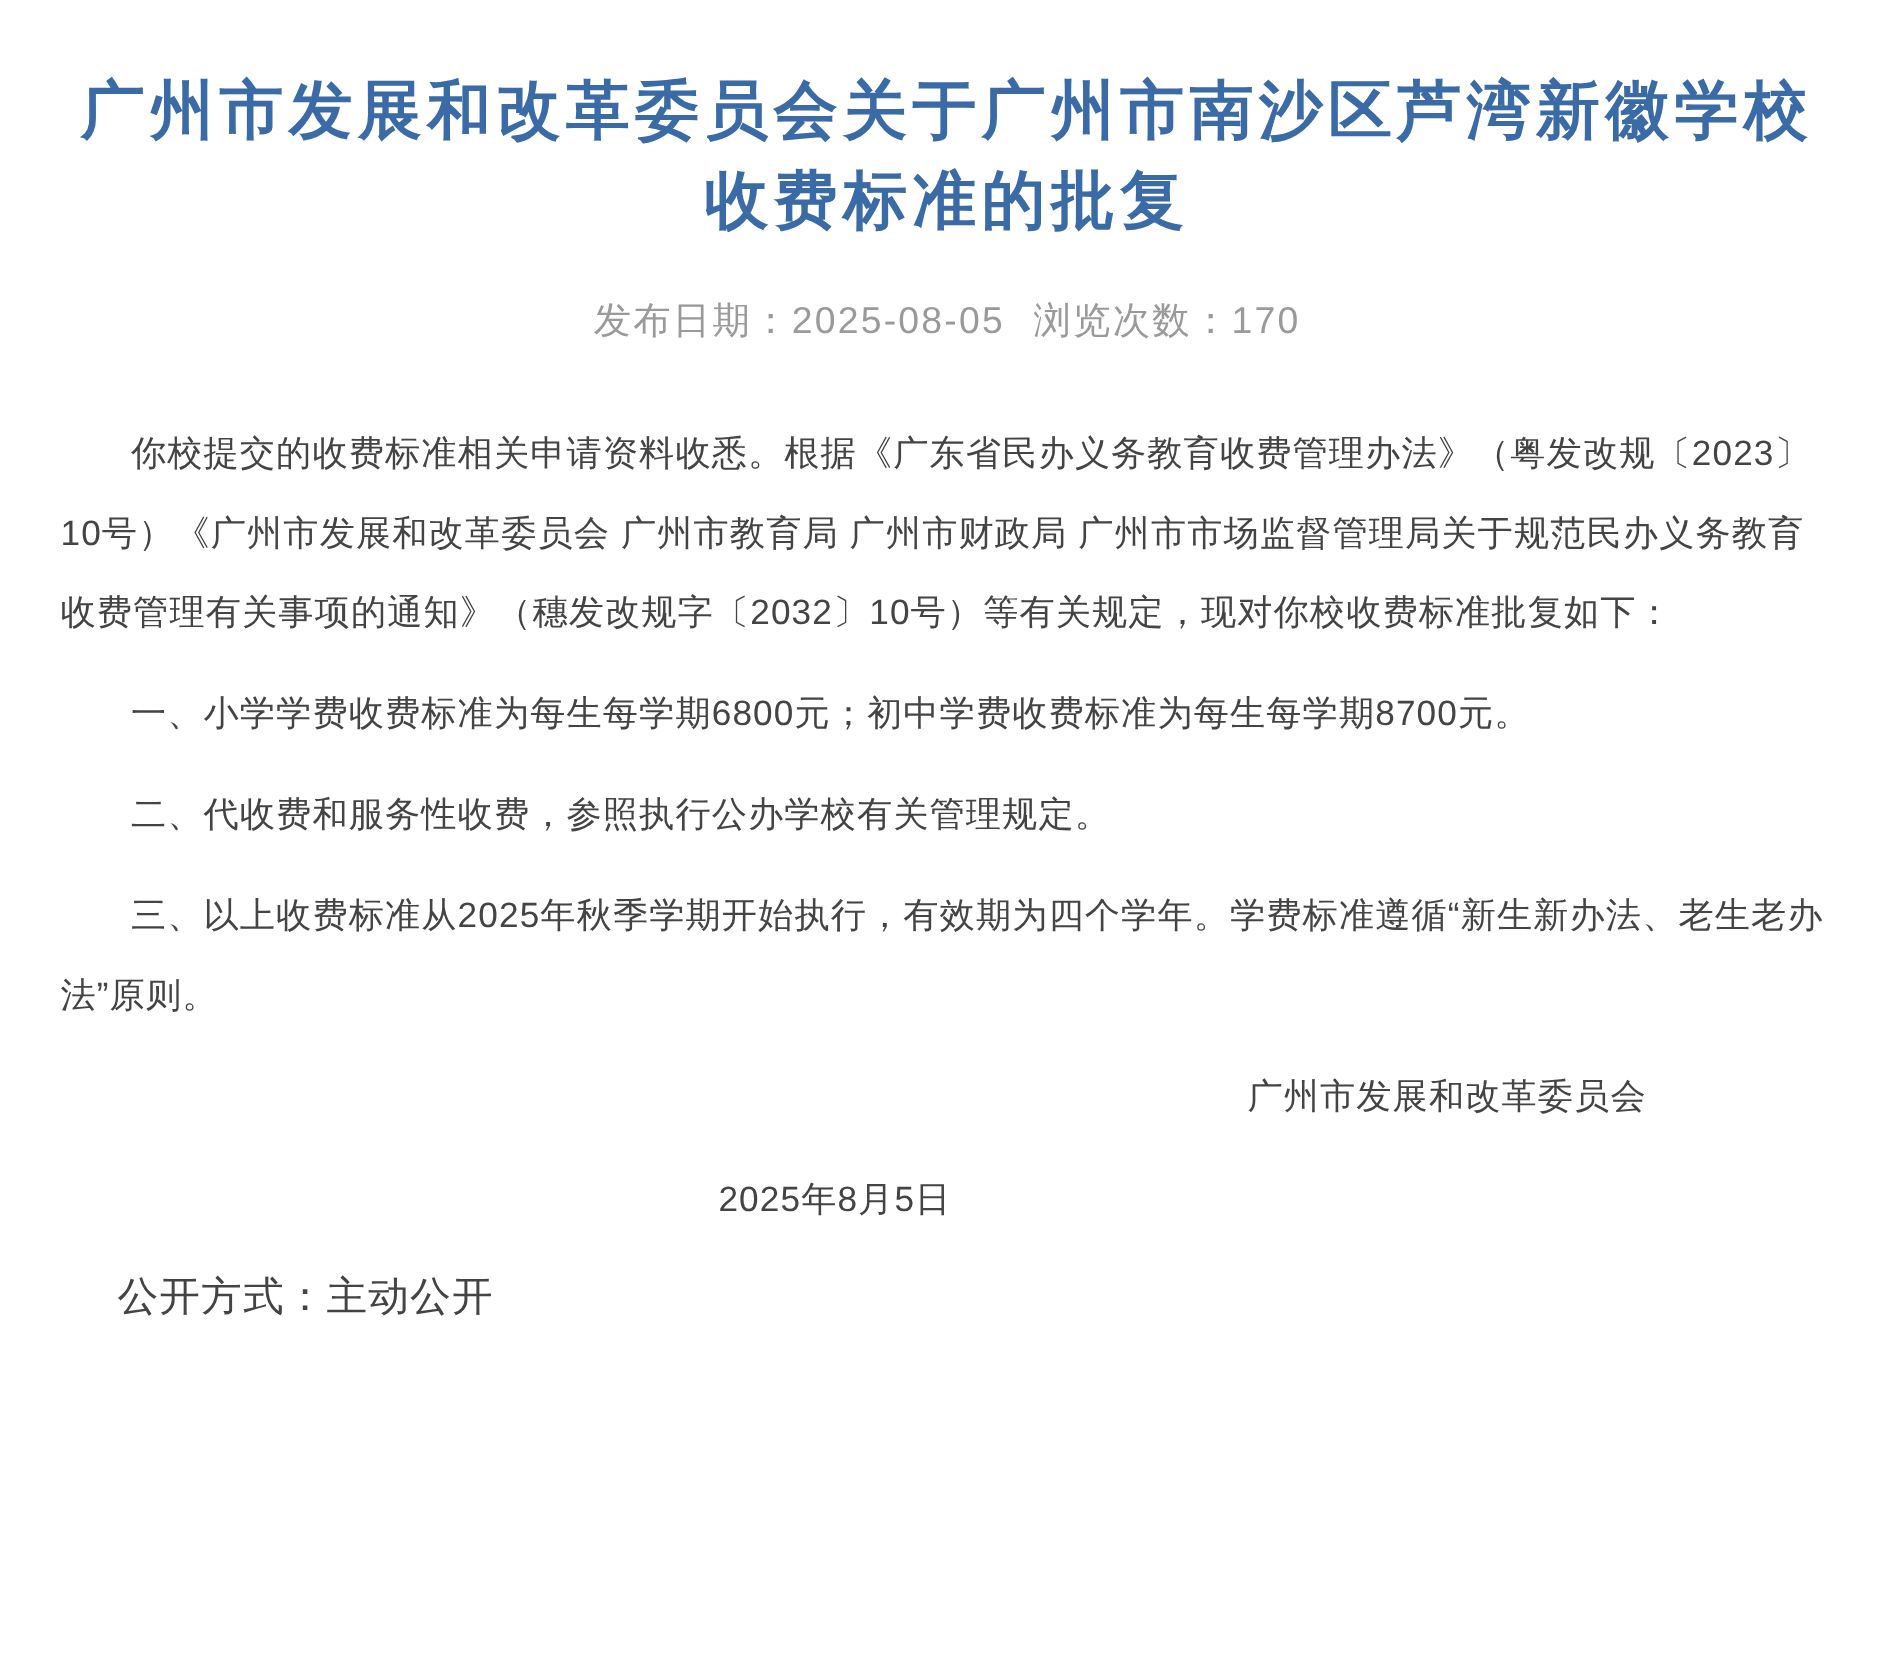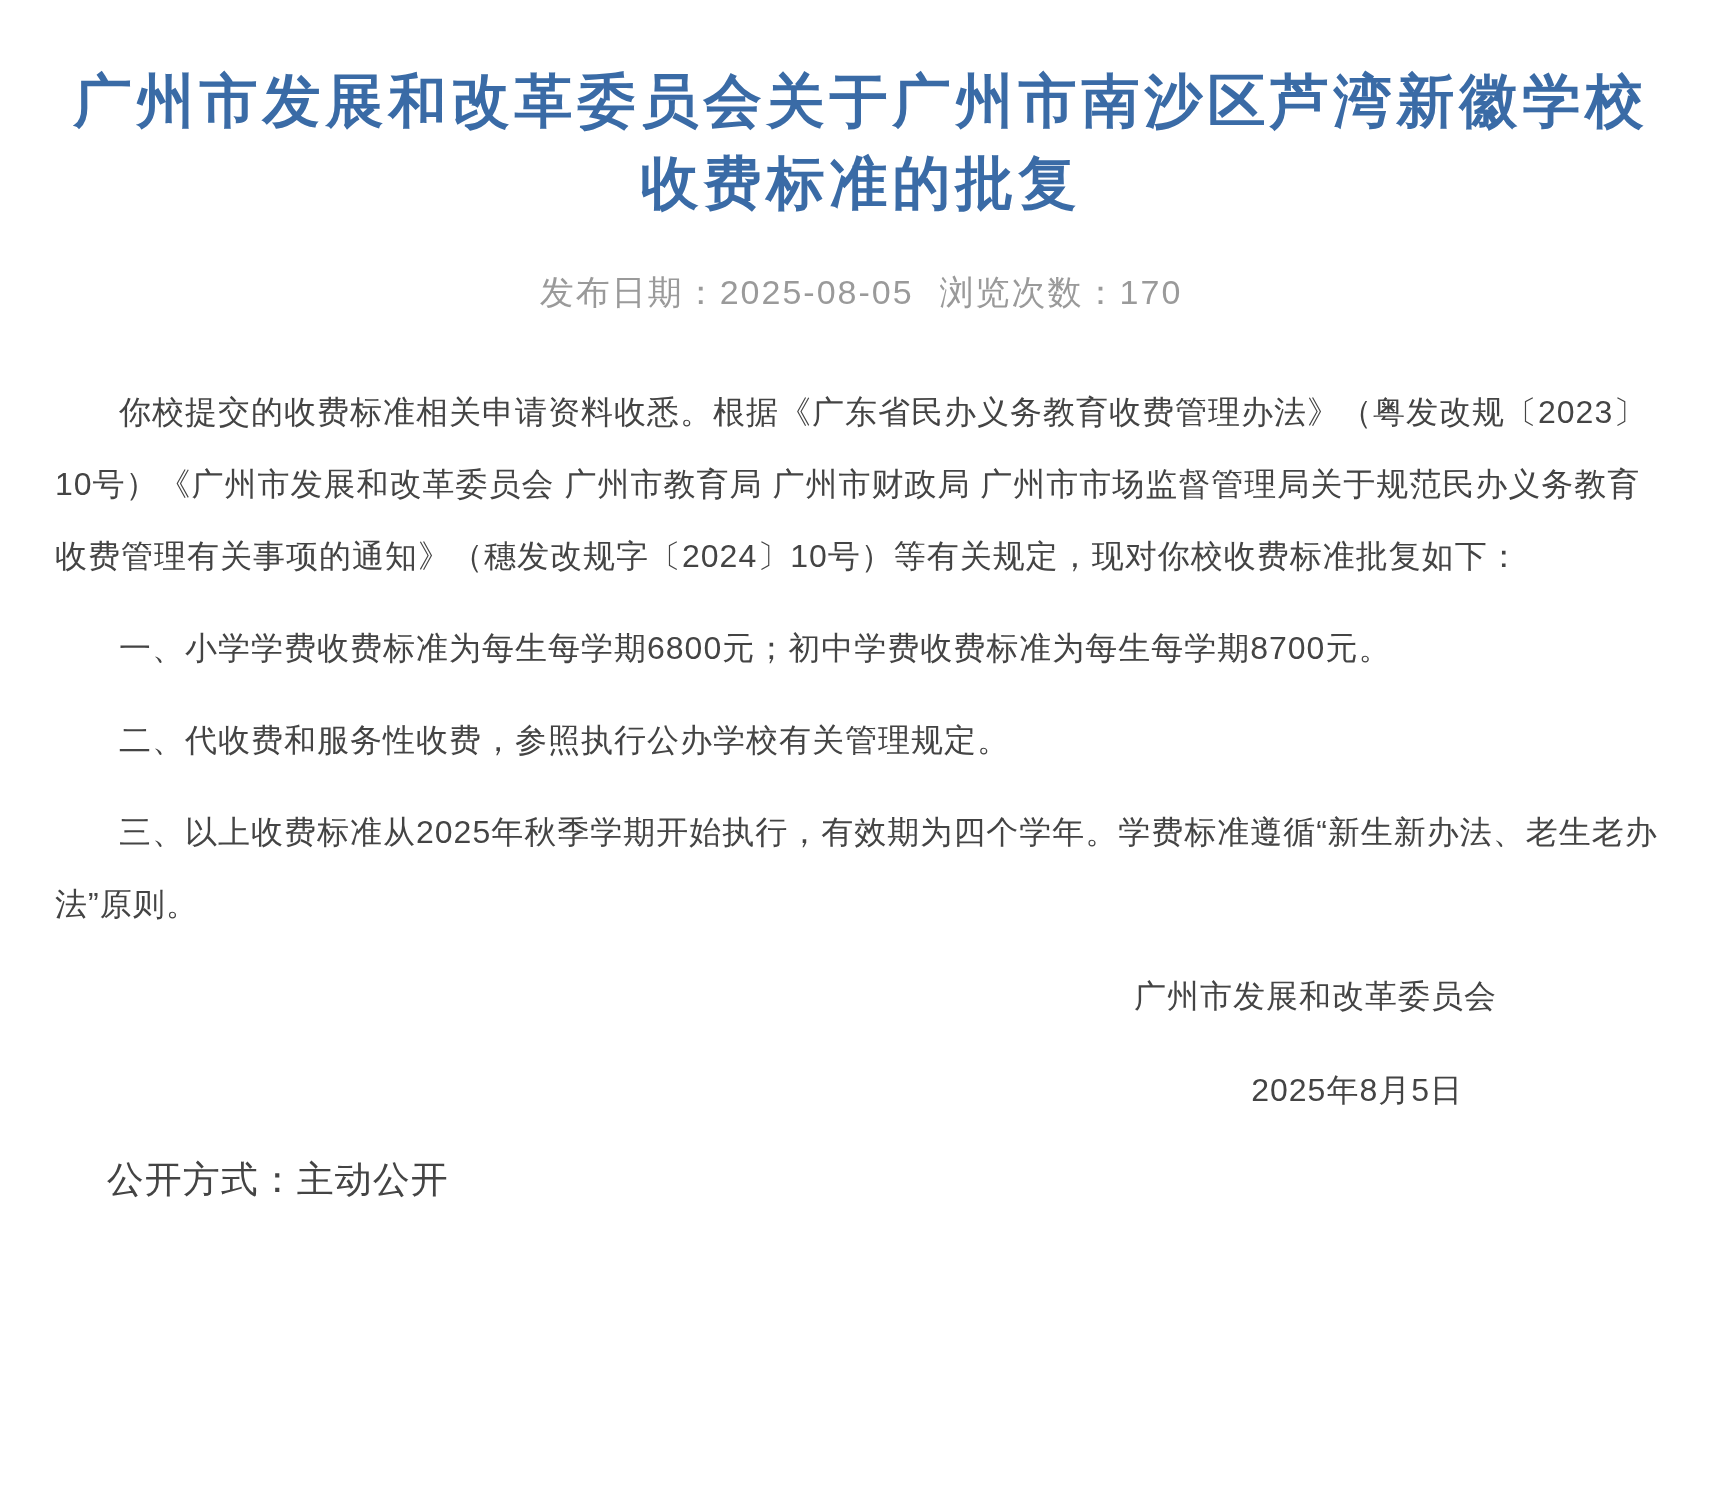--- a/index.html
+++ b/index.html
@@ -58,21 +58,21 @@
   }
   .para {
     text-indent: 2em;
   }
   .sig-name {
     text-align: right;
     padding-right: 170px;
     margin-bottom: 0 !important;
   }
   .sig-date {
-    text-align: right;
+    text-align: center;
     padding-right: 204px;
     margin: 22px 0 0 0 !important;
   }
   .disclosure {
     margin: 20px 0 0 0 !important;
     text-indent: 1.4em;
     font-size: 37px;
     font-family: Liberation Mono, monospace;
   }
 </style>
@@ -83,21 +83,21 @@
 
   <h1 class="doc-title">广州市发展和改革委员会关于广州市南沙区芦湾新徽学校收费标准的批复</h1>
 
   <div class="meta-line">
     <span>发布日期：</span><span>2025-08-05</span><span class="meta-gap"></span><span>浏览次数：</span><span>170</span>
   </div>
 
   <div class="doc-body">
 
 
-    <p class="para">你校提交的收费标准相关申请资料收悉。根据《广东省民办义务教育收费管理办法》（粤发改规〔2023〕10号）《广州市发展和改革委员会 广州市教育局 广州市财政局 广州市市场监督管理局关于规范民办义务教育收费管理有关事项的通知》（穗发改规字〔2024〕10号）等有关规定，现对你校收费标准批复如下：</p>
+    <p class="para">你校提交的收费标准相关申请资料收悉。根据《广东省民办义务教育收费管理办法》（粤发改规〔2023〕10号）《广州市发展和改革委员会 广州市教育局 广州市财政局 广州市市场监督管理局关于规范民办义务教育收费管理有关事项的通知》（穗发改规字〔2032〕10号）等有关规定，现对你校收费标准批复如下：</p>
 
     <p class="para">一、小学学费收费标准为每生每学期6800元；初中学费收费标准为每生每学期8700元。</p>
 
     <p class="para">二、代收费和服务性收费，参照执行公办学校有关管理规定。</p>
 
     <p class="para">三、以上收费标准从2025年秋季学期开始执行，有效期为四个学年。学费标准遵循“新生新办法、老生老办法”原则。</p>
 
 
     <p class="sig-name">广州市发展和改革委员会</p>
 

